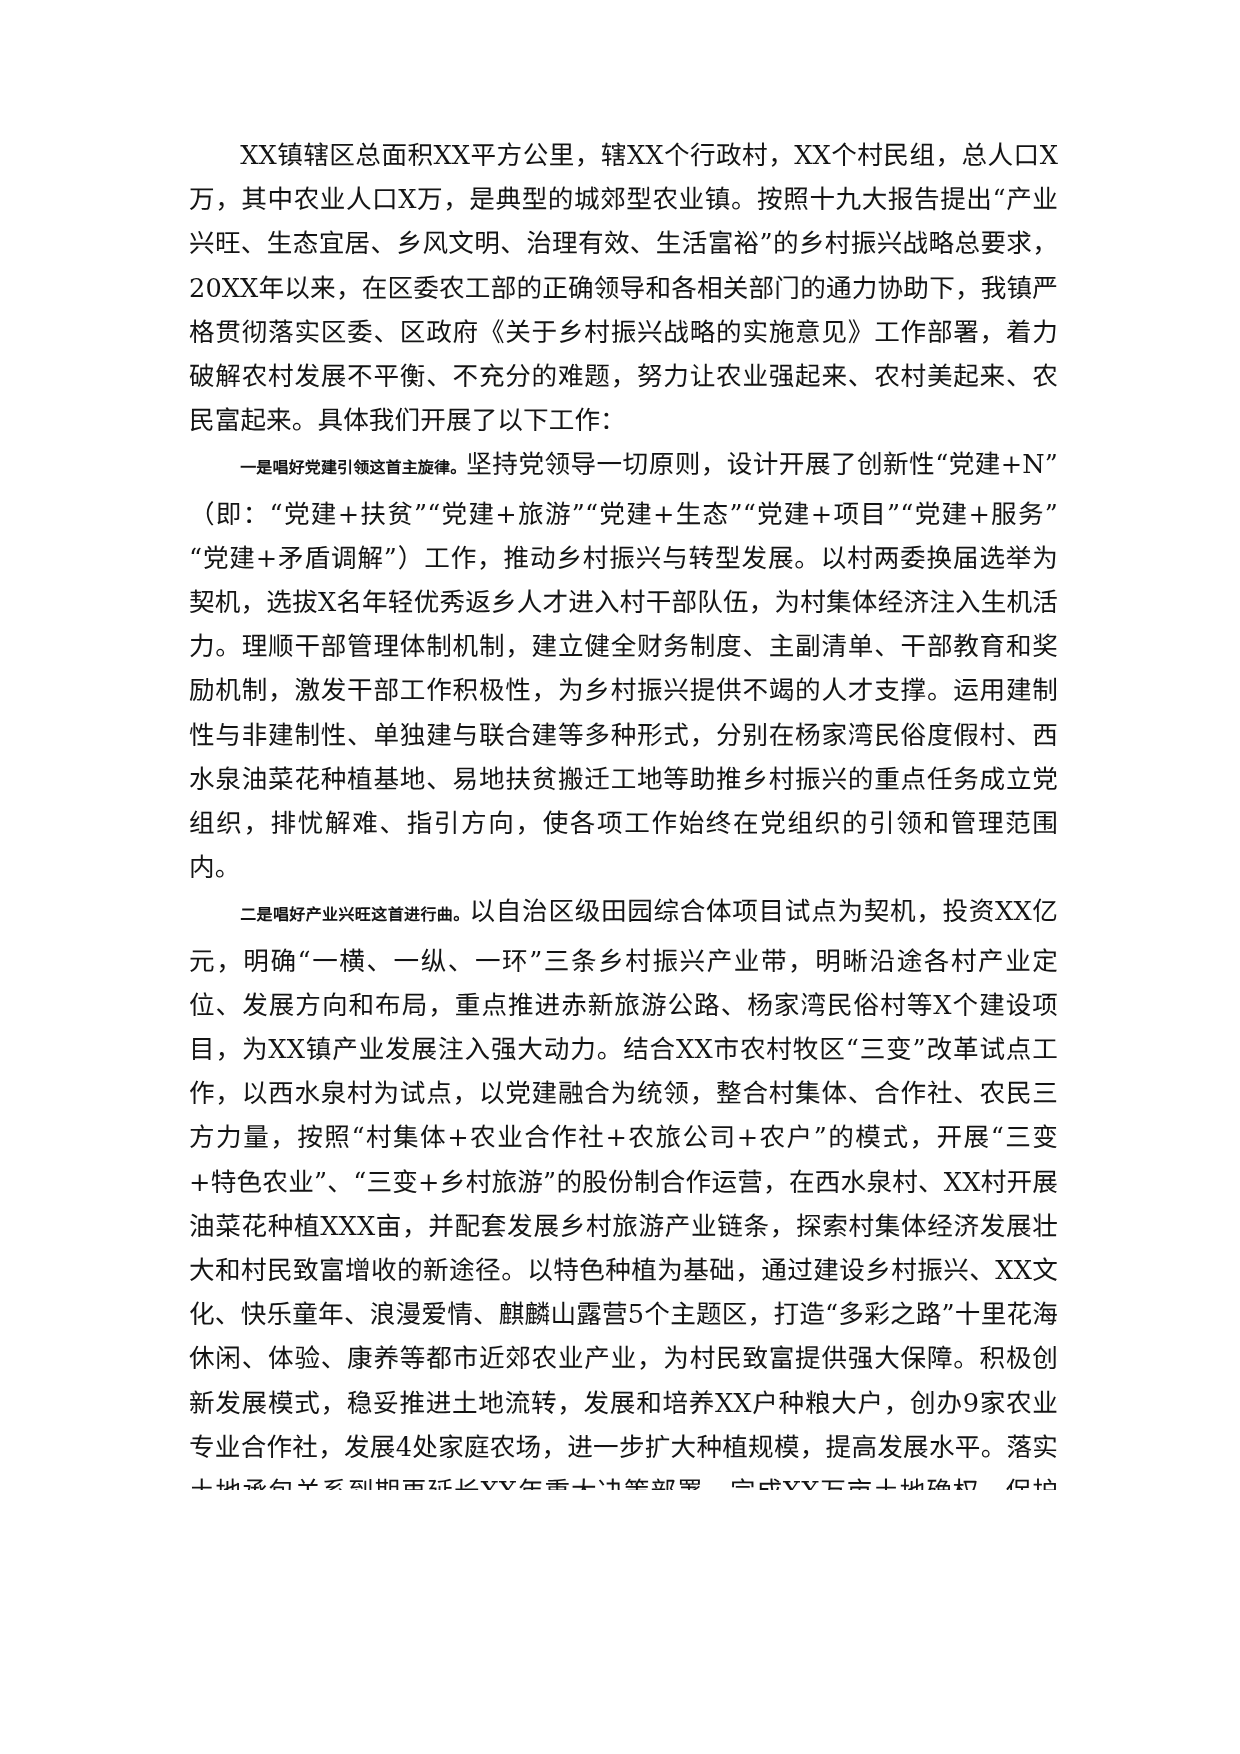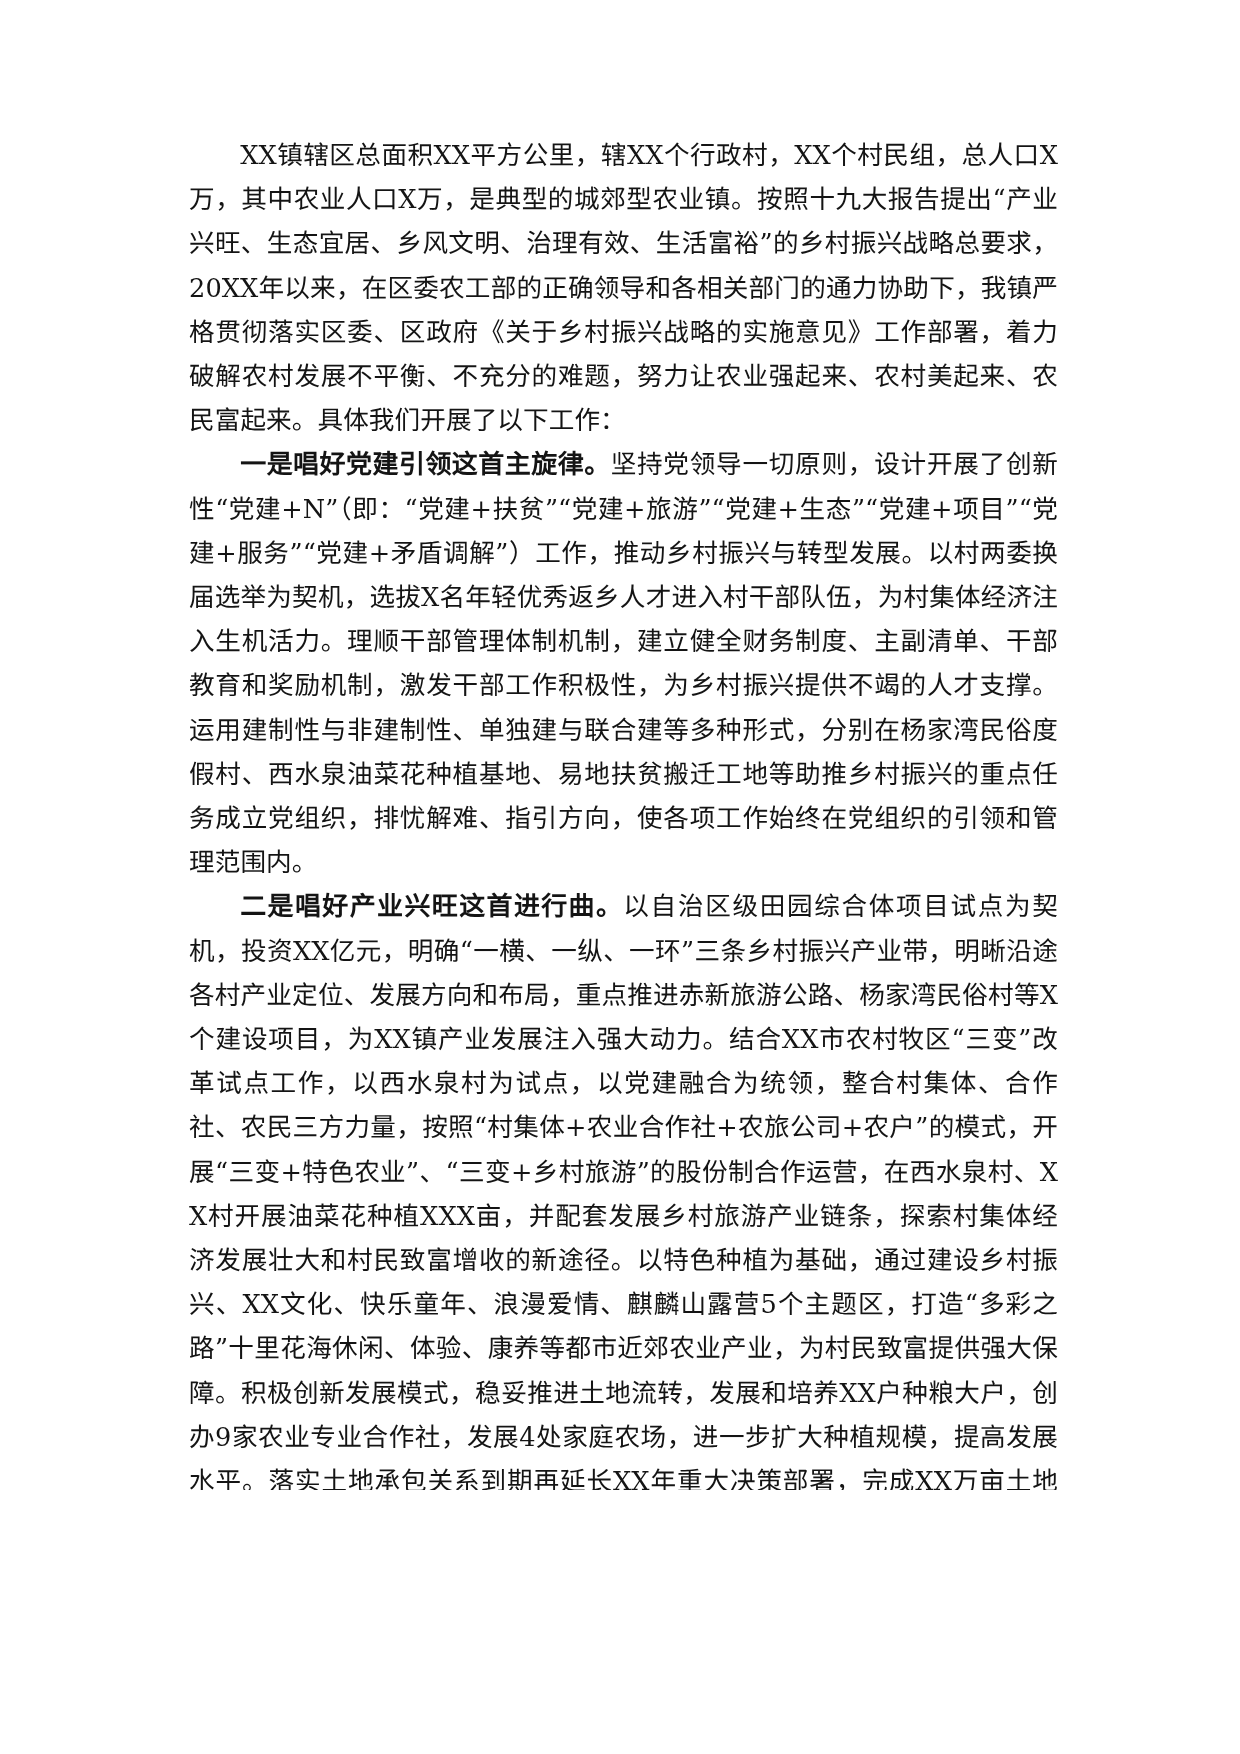--- a/index.html
+++ b/index.html
@@ -41,22 +41,22 @@
     word-break: break-all;
   }
   p.para + p.para {
     margin-top: 0px;
   }
   p.spaced {
     margin-top: 44px;
   }
   .lead {
     font-weight: bold;
-    font-family: Liberation Sans, sans-serif;
-    font-size: 26px;
+    font-family: Liberation Mono, monospace;
+    font-size: 16px;
     letter-spacing: -0.2px;
   }
   .tail {
     font-family: "DejaVu Serif", "Liberation Serif", serif;
   }
 </style>
 </head>
 <body>
 
 <div class="page">

